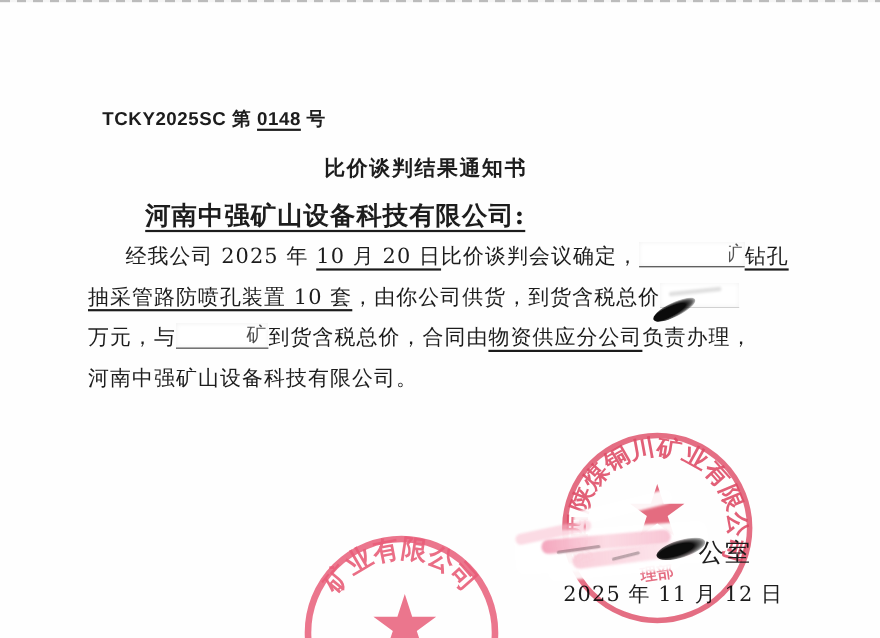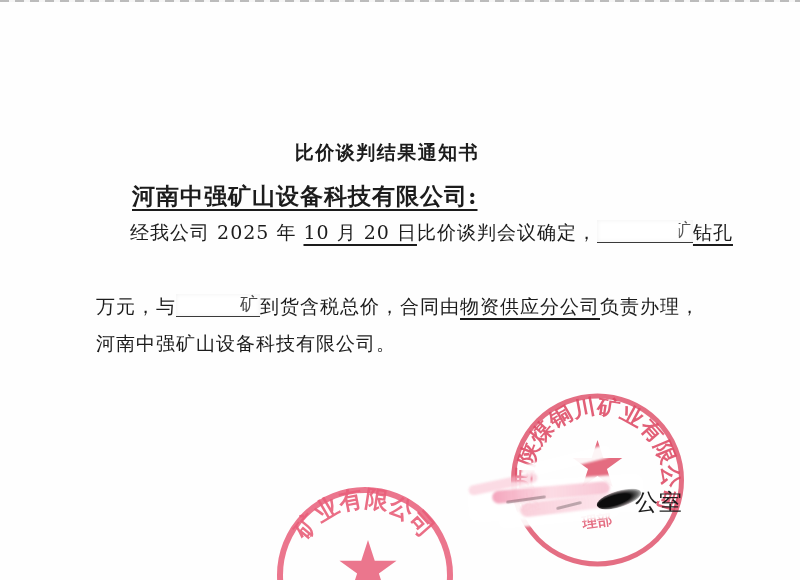--- a/index.html
+++ b/index.html
@@ -24,21 +24,21 @@
   .title-row{
     position:absolute;left:0;top:140px;width:774px;text-align:center;
     font-weight:700;font-size:19px;letter-spacing:1.5px;
     font-family:"Liberation Sans","DejaVu Sans",sans-serif;
   }
   .addressee{
     position:absolute;left:92px;top:181px;
     font-size:23px;font-weight:600;letter-spacing:1px;white-space:nowrap;margin-left:40px;
   }
   .bodyline{
-    position:absolute;left:96px;width:640px;
+    position:absolute;left:80px;width:640px;
     font-size:19px;font-weight:500;letter-spacing:1px;white-space:nowrap;
   }
   .l1{top:220px;}
   .l2{top:257px;}
   .l3{top:294px;}
   .l4{top:331px;}
   .u{text-decoration:underline;text-underline-offset:5px;text-decoration-thickness:1.5px;}
   
   .redaction{
     position:relative;display:inline-block;height:22px;vertical-align:-4px;
@@ -97,33 +97,36 @@
     background:radial-gradient(ellipse at 40% 50%, #0c0c0c 0 42%, rgba(12,12,12,.6) 62%, transparent 80%);
   }
 </style>
 </head>
 <body>
 
 <div class="page">
 
   <div class="scan-top-line"></div>
 
+  <div class="doc-number"><span>TCKY2025SC 第 </span><span class="u">0148</span><span> 号</span></div>
 
   <div class="title-row">比价谈判结果通知书</div>
 
   <div class="addressee"><span class="u">河南中强矿山设备科技有限公司:</span></div>
 
   <div class="bodyline l1"><span style="display:inline-block;width:34px;"></span><span>经我公司 2025 年 </span><span class="u">10 月 20 日</span><span>比价谈判会议确定，</span><span class="redaction r1"><span class="remnant">矿</span></span><span class="u">钻孔</span></div>
 
+  <div class="bodyline l2"><span class="u">抽采管路防喷孔装置 10 套</span><span>，由你公司供货，到货含税总价</span><span class="redaction r2"></span></div>
 
   <div class="bodyline l3"><span>万元，与</span><span class="redaction r3"><span class="remnant">矿</span></span><span>到货含税总价，合同由</span><span class="u">物资供应分公司</span><span>负责办理，</span></div>
 
   <div class="bodyline l4">河南中强矿山设备科技有限公司。</div>
 
   <div class="office-line">公室</div>
+  <div class="date-line">2025 年 11 月 12 日</div>
 
   <svg class="stamp stamp-right" width="186" height="194" viewBox="0 0 186 194">
     <circle cx="92.5" cy="94" r="84" fill="none" stroke="#dc3a57" stroke-width="5" opacity=".8"></circle>
     <path id="rarc" d="M 35.3 127 A 66 66 0 1 1 149.7 127" fill="none"></path>
     <text font-size="21" font-weight="700" fill="#dc3a57" opacity=".88" font-family="'DejaVu Serif',serif">
       <textPath href="#rarc" startOffset="2" textLength="270" lengthAdjust="spacingAndGlyphs">陕西陕煤铜川矿业有限公司</textPath>
     </text>
     <polygon transform="translate(92.5,80) scale(26)" fill="#dc3a57" opacity=".82" points="0,-1 0.2245,-0.309 0.951,-0.309 0.363,0.118 0.588,0.809 0,0.382 -0.588,0.809 -0.363,0.118 -0.951,-0.309 -0.2245,-0.309"></polygon>
     <text x="78" y="142" font-size="15" font-weight="700" fill="#dc3a57" opacity=".8" transform="rotate(-8 78 142)" font-family="'DejaVu Serif',serif">理部</text>
   </svg>

